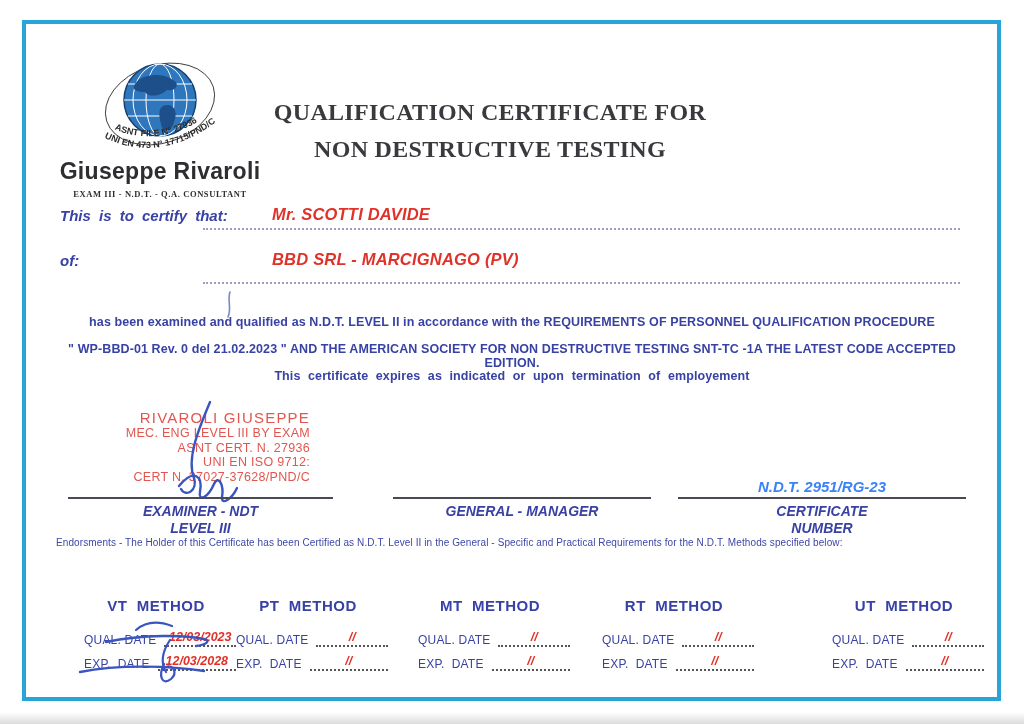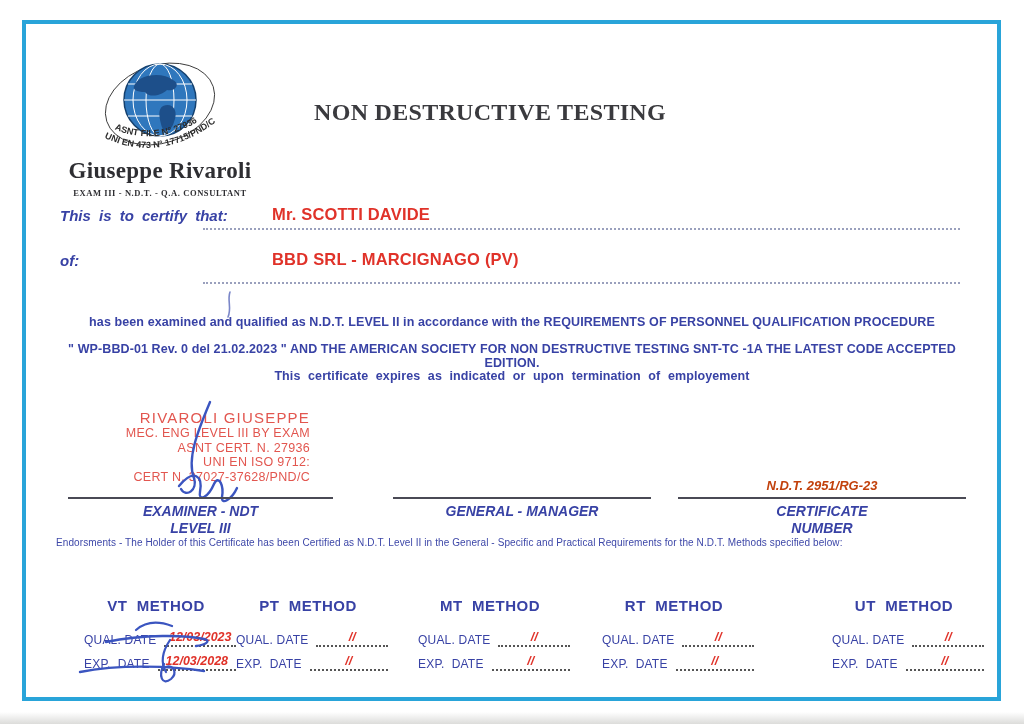--- a/index.html
+++ b/index.html
@@ -12,39 +12,39 @@
     border:4px solid #29a4d9;
   }
   .scan-shadow{
     position:absolute;left:0;bottom:0;width:1024px;height:12px;
     background:linear-gradient(#ffffff,#dcdcda);
   }
   
   .logo-block{position:absolute;left:55px;top:60px;width:210px;text-align:center;}
   .logo-svg{overflow:visible;}
   .logo-name{
-    font-family:Liberation Serif, serif;font-weight:bold;font-size:23px;
+    font-family:Liberation Sans, sans-serif;font-weight:bold;font-size:23px;
     color:#2e2e32;margin-top:2px;letter-spacing:0.3px;
   }
   .logo-sub{
     font-family:"Liberation Serif",serif;font-weight:bold;font-size:8.5px;
     color:#2e2e32;letter-spacing:0.6px;margin-top:4px;
   }
   .title-block{
     position:absolute;left:250px;top:94px;width:480px;text-align:center;
     font-family:"Liberation Serif",serif;font-weight:bold;font-size:24px;
     color:#3a3a3e;line-height:37px;letter-spacing:0.3px;
   }
   
   .certify-label{
     position:absolute;left:60px;font-size:15px;font-weight:bold;font-style:italic;
     color:#3842a5;word-spacing:4px;
   }
   .certify-value{
-    position:absolute;left:272px;font-size:16.5px;font-weight:bold;
+    position:absolute;left:272px;font-size:16.5px;font-weight:bold;font-style:italic;
     color:#e03229;letter-spacing:0.2px;
   }
   .dotline{
     position:absolute;left:203px;width:757px;height:0;
     border-bottom:2px dotted #9aa0bd;
   }
   
   .body-line{
     position:absolute;left:40px;width:944px;text-align:center;
     font-size:12.5px;font-weight:bold;color:#3842a5;letter-spacing:0.1px;
@@ -52,21 +52,21 @@
   
   .stamp{
     position:absolute;left:95px;top:410px;width:215px;text-align:right;
     color:#e2564f;line-height:14.5px;
   }
   .stamp-line1{font-size:15px;letter-spacing:1.2px;line-height:16px;}
   .stamp-line{font-size:12.5px;letter-spacing:0.3px;}
   
   .sig-block{position:absolute;top:478px;text-align:center;}
   .sig-num{
-    height:19px;font-size:13px;font-weight:bold;font-style:italic;color:#c2410c;
+    height:19px;font-size:15px;font-weight:bold;font-style:italic;color:#3b82f6;
   }
   .sig-line{height:0;border-bottom:2px solid #4a4a55;margin-bottom:4px;}
   .sig-text{
     font-size:14px;font-weight:bold;font-style:italic;color:#3842a5;line-height:17px;
   }
   
   .endorse{
     position:absolute;left:56px;top:537px;width:910px;
     font-size:10px;color:#3d47a8;letter-spacing:0.1px;
   }
@@ -112,20 +112,21 @@
       </text>
       <text font-size="9" font-weight="bold" fill="#2b2b2b" font-family="Liberation Sans, sans-serif">
         <textPath href="#arc2" startOffset="10%">UNI EN 473 N° 17715/PND/C</textPath>
       </text>
     </svg>
     <div class="logo-name">Giuseppe Rivaroli</div>
     <div class="logo-sub">EXAM III - N.D.T. - Q.A. CONSULTANT</div>
   </div>
 
   <div class="title-block">
+    <div>QUALIFICATION CERTIFICATE FOR</div>
     <div>NON DESTRUCTIVE TESTING</div>
   </div>
 
   <div class="certify-label" style="top:207px;">This is to certify that:</div>
   <div class="certify-value" style="top:205px;">Mr. SCOTTI DAVIDE</div>
   <div class="dotline" style="top:228px;"></div>
 
   <div class="certify-label" style="top:252px;">of:</div>
   <div class="certify-value" style="top:250px;">BBD SRL - MARCIGNAGO (PV)</div>
   <div class="dotline" style="top:282px;"></div>

